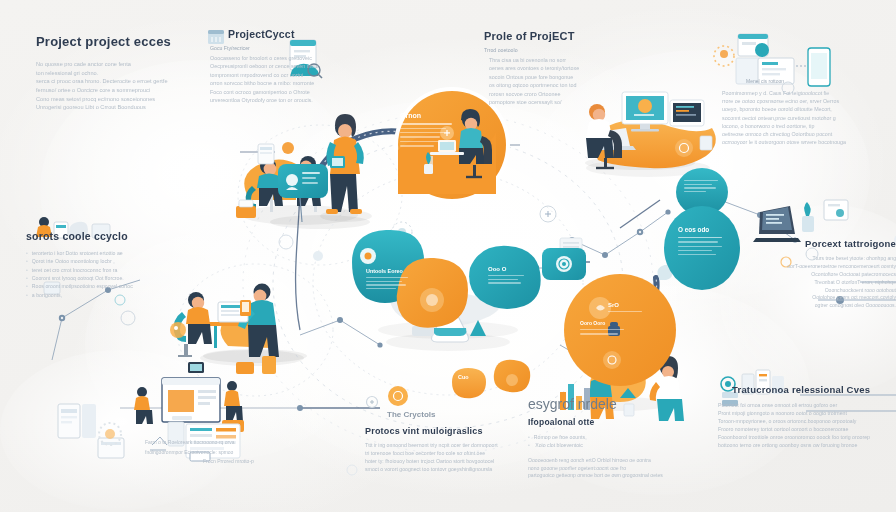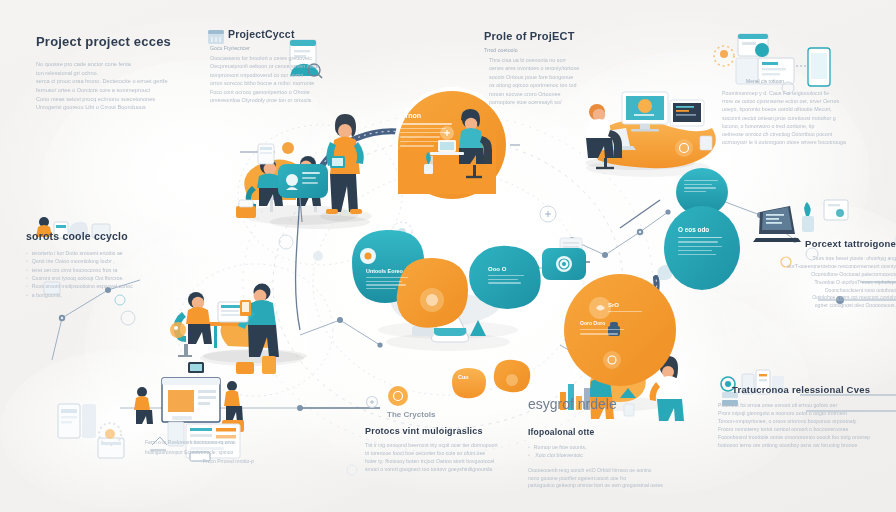--- a/index.html
+++ b/index.html
@@ -61,21 +61,21 @@
   .b6 .blk-head{font-size:9.5px;}
   .b6 .blk-body{font-size:5.1px;margin-top:6px;}
 
   .b7{left:365px;top:390px;width:180px;margin-top:20px;}
   .b7 .blk-sub{font-size:8px;color:#8d9aa8;font-weight:bold;margin-left:22px;}
   .b7 .blk-head{font-size:9px;margin-top:7px;}
   .b7 .blk-body{font-size:5.2px;margin-top:5px;}
 
   .b8{left:528px;top:396px;width:150px;}
   .b8 .blk-sub{font-size:14px;color:#6f7d8c;font-weight:normal;}
-  .b8 .blk-head{font-size:8.5px;margin-top:15px;}
+  .b8 .blk-head{font-size:8.5px;margin-top:5px;}
   .b8 .blk-bullet{font-size:5.2px;margin-top:6px;}
   .b8 .blk-body{font-size:5.1px;margin-top:7px;}
 
   .b9{left:718px;top:384px;width:170px;}
   .b9 .blk-head{font-size:9.5px;margin-left:14px;}
   .b9 .blk-body{font-size:5.2px;margin-top:6px;}
 
   .b10{left:145px;top:438px;width:140px;}
   .b10 .blk-body{font-size:5px;line-height:1.9;}
 

